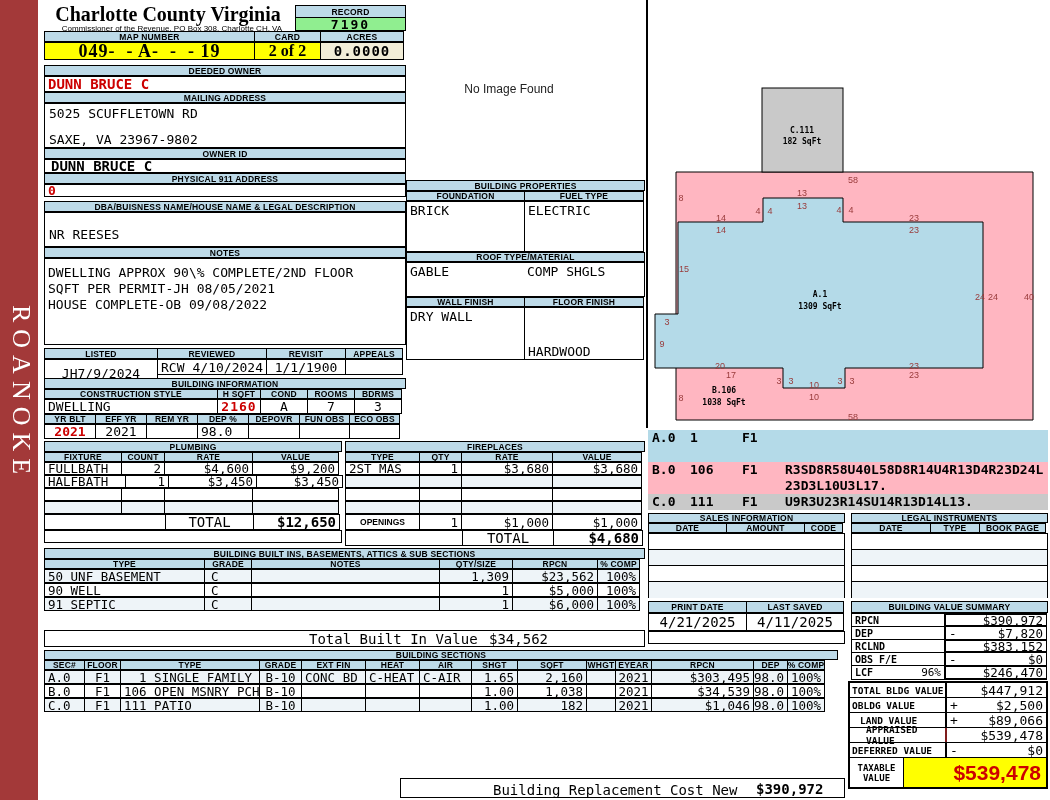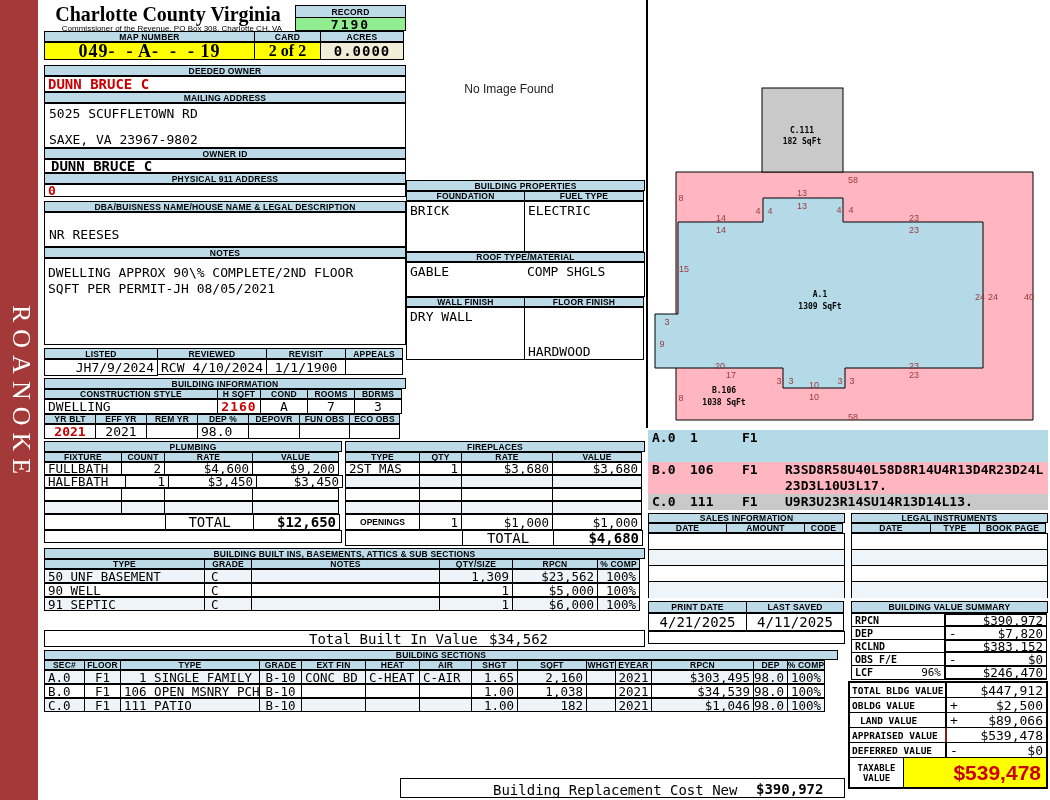--- a/index.html
+++ b/index.html
@@ -102,30 +102,31 @@
   <div class="abs" style="left:4px;top:14px;font:13px 'DejaVu Sans Mono',monospace">NR REESES</div>
 </div>
 
 <div class="row" style="left:44px;top:247px;height:11px">
     <div class="c hdr" style="width:362px;height:11px">NOTES</div>
   </div>
 <div class="abs" style="left:44px;top:258px;width:362px;height:87px;border:1px solid #000;background:#fff;
      font:13px 'DejaVu Sans Mono',monospace;line-height:16px;padding:6px 0 0 3px">
   <div>DWELLING APPROX 90\% COMPLETE/2ND FLOOR</div>
   <div>SQFT PER PERMIT-JH 08/05/2021</div>
+  <div>HOUSE COMPLETE-OB 09/08/2022</div>
 </div>
 
 <div class="row" style="left:44px;top:348px;height:11px">
   <div class="c hdr" style="width:114px;height:11px">LISTED</div>
   <div class="c hdr" style="width:110px;height:11px">REVIEWED</div>
   <div class="c hdr" style="width:80px;height:11px">REVISIT</div>
   <div class="c hdr" style="width:58px;height:11px">APPEALS</div>
 </div>
 <div class="row" style="left:44px;top:359px;height:16px">
-  <div class="c cell" style="width:114px;height:17px;justify-content:flex-end">
+  <div class="c cell" style="width:114px;height:28px;justify-content:center">
     <span>JH</span>
     <span>7/9/2024</span>
   </div>
   <div class="c cell" style="width:110px;height:16px;justify-content:space-between">
     <span>RCW</span>
     <span>4/10/2024</span>
   </div>
   <div class="c cell ctr" style="width:80px;height:16px">1/1/1900</div>
   <div class="c cell" style="width:58px;height:16px"></div>
 </div>
@@ -567,21 +568,21 @@
     </div>
   </div>
   <div style="display:flex;height:15px;border-bottom:1px solid #000">
     <div class="pslabel" style="width:97px;border-right:2px solid #000;display:flex;align-items:center;padding-left:10px">LAND VALUE</div>
     <div style="flex:1;display:flex;align-items:center;justify-content:space-between;font:13px 'DejaVu Sans Mono',monospace;padding:0 3px">
       <span>+</span>
       <span>$89,066</span>
     </div>
   </div>
   <div style="display:flex;height:15px;border-bottom:1px solid #000">
-    <div class="pslabel" style="width:97px;border-right:2px solid #7f1d1d;display:flex;align-items:center;padding-left:2px">APPRAISED VALUE</div>
+    <div class="pslabel" style="width:97px;border-right:2px solid #7f1d1d;display:flex;align-items:center;padding-left:16px">APPRAISED VALUE</div>
     <div style="flex:1;display:flex;align-items:center;justify-content:space-between;font:13px 'DejaVu Sans Mono',monospace;padding:0 3px">
       <span></span>
       <span>$539,478</span>
     </div>
   </div>
   <div style="display:flex;height:15px;border-bottom:1px solid #000">
     <div class="pslabel" style="width:97px;border-right:2px solid #000;display:flex;align-items:center;padding-left:2px">DEFERRED VALUE</div>
     <div style="flex:1;display:flex;align-items:center;justify-content:space-between;font:13px 'DejaVu Sans Mono',monospace;padding:0 3px">
       <span>-</span>
       <span>$0</span>

